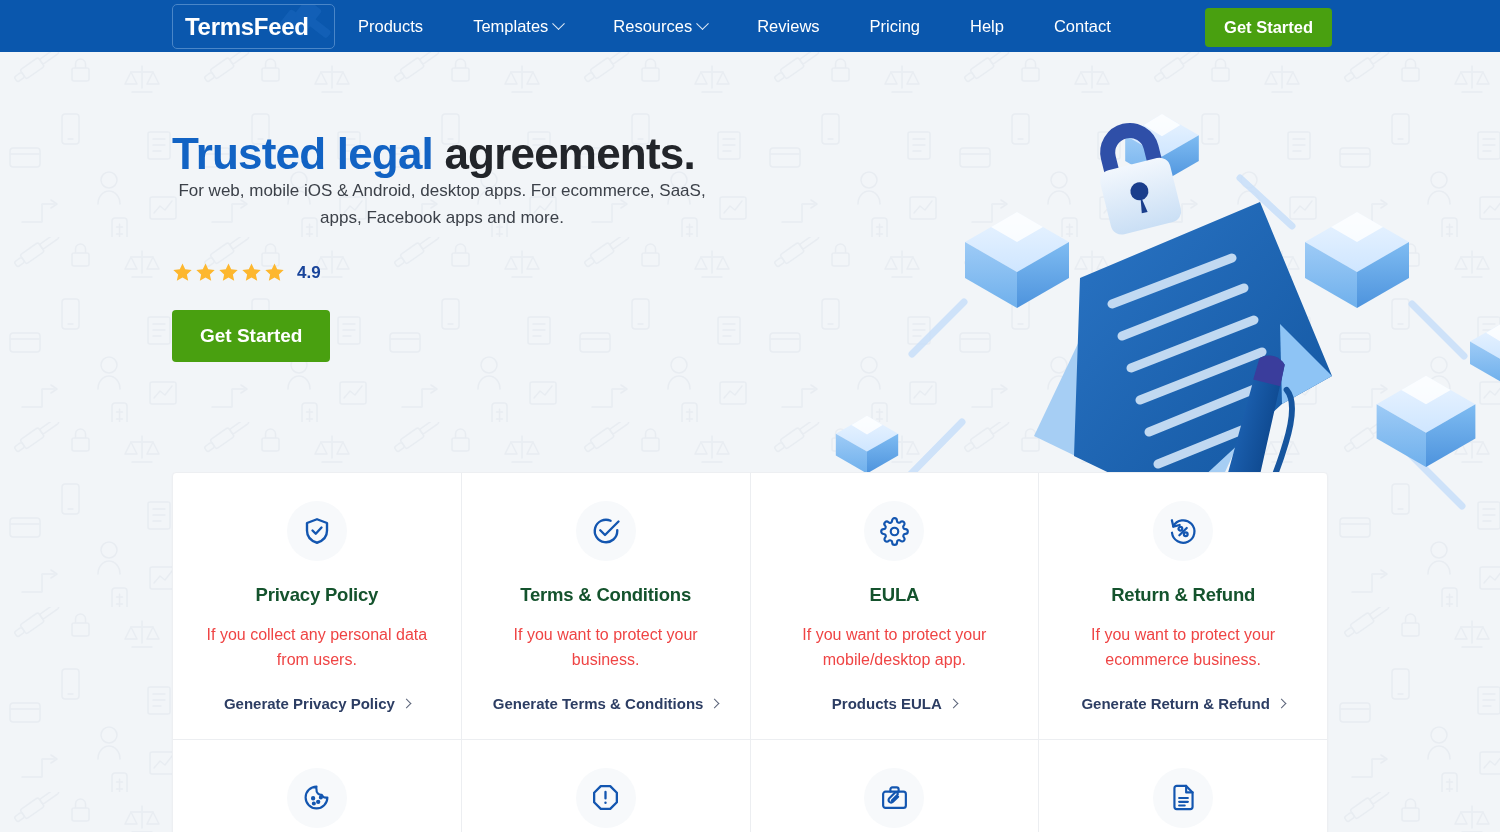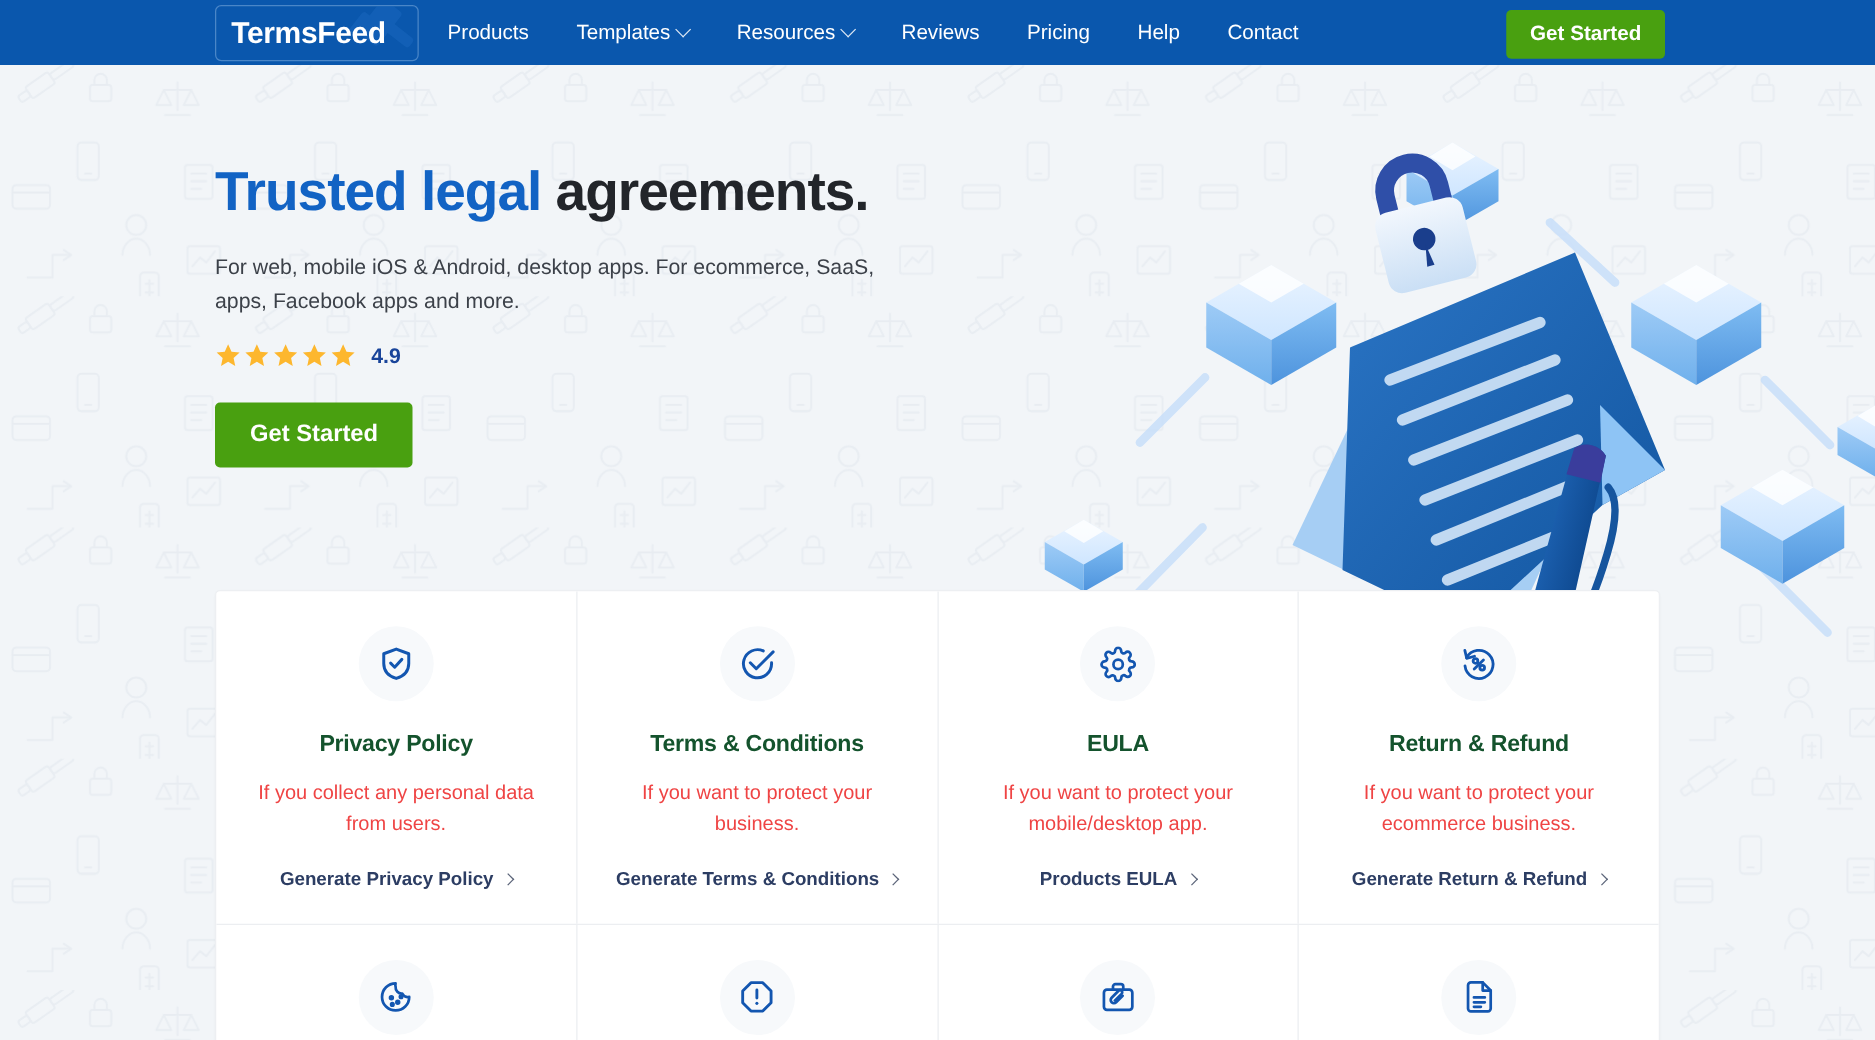--- a/index.html
+++ b/index.html
@@ -55,21 +55,21 @@
   .logo-text .b { font-weight: bold; }
   .logo-text .n { font-weight: bold; }
 
   .nav {
     position: absolute;
     left: 358px;
     top: 0;
     height: 52px;
     display: flex;
     align-items: center;
-    gap: 4px;
+    gap: 16px;
   }
   .nav-item {
     display: flex;
     align-items: center;
     gap: 6px;
     color: #ffffff;
     font-size: 16.5px;
     padding: 0 17px;
     height: 52px;
     line-height: 52px;
@@ -125,29 +125,29 @@
   .hero-title {
     font-size: 44px;
     font-weight: bold;
     color: #22252a;
     letter-spacing: -0.8px;
     line-height: 1.1;
     white-space: nowrap;
   }
   .hero-title .accent { color: #1263c4; }
   .hero-sub {
-    margin-top: 23px;
     font-size: 17px;
     color: #3c4149;
     line-height: 1.58;
     width: 540px;
+    text-align: center;
   }
 
   .rating {
-    margin-top: 19px;
+    margin-top: 30px;
     display: flex;
     align-items: center;
     gap: 12px;
   }
   .stars { display: flex; gap: 2px; }
   .star { width: 21px; height: 21px; display: block; }
   .rating-score {
     font-size: 17px;
     font-weight: bold;
     color: #19449a;

